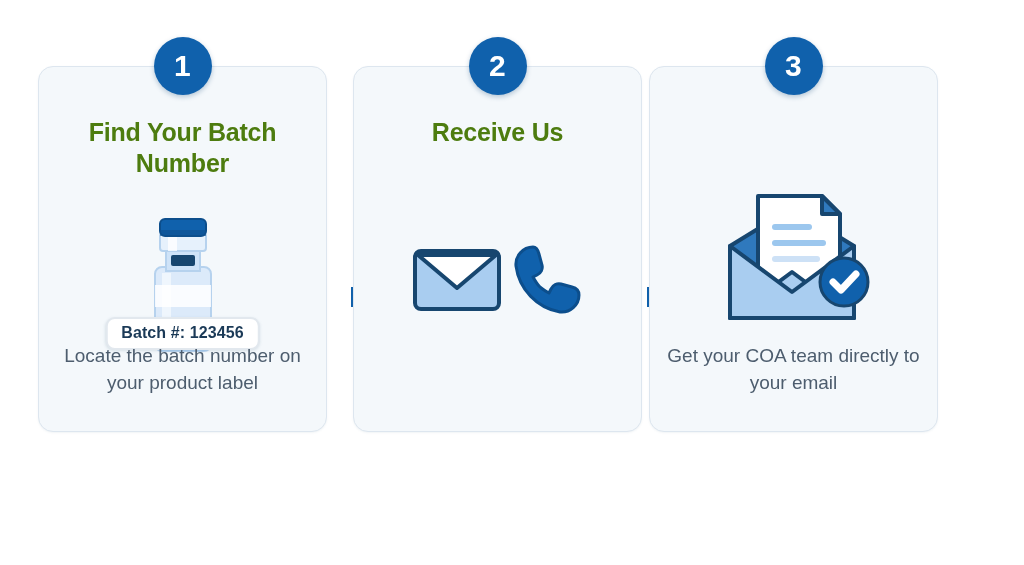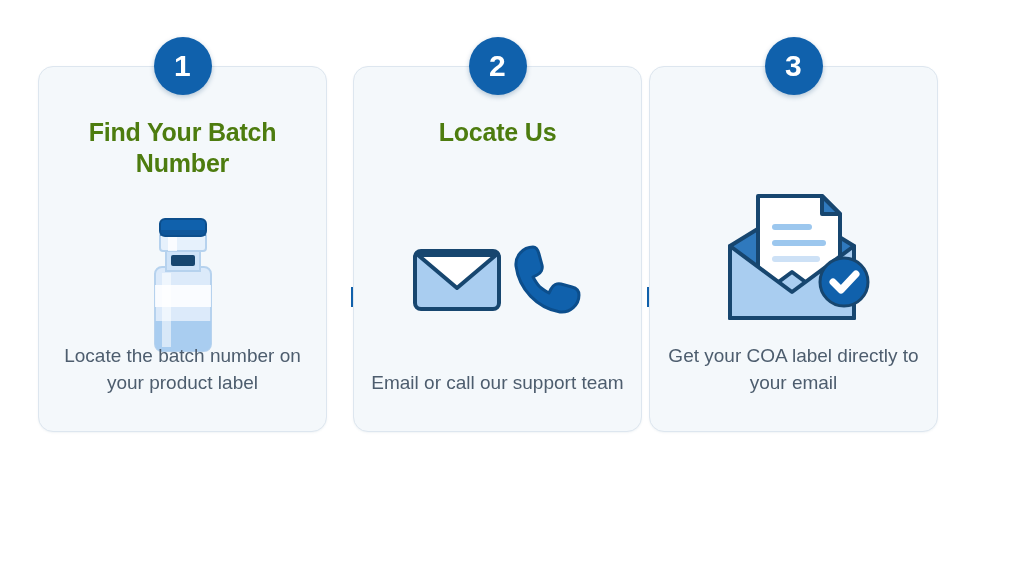--- a/index.html
+++ b/index.html
@@ -181,52 +181,54 @@
           <rect x="36" y="40" width="24" height="11" rx="2" fill="#17466f"></rect>
 
           <rect x="25" y="18" width="46" height="18" rx="3" fill="#e6f1fc" stroke="#b6d2ee" stroke-width="2"></rect>
           <rect x="33" y="18" width="9" height="18" fill="#ffffff" opacity="0.8"></rect>
 
           <rect x="25" y="4" width="46" height="17" rx="5" fill="#1061ac" stroke="#0c4e8c" stroke-width="2"></rect>
           <rect x="25" y="15" width="46" height="6" fill="#0c4e8c" opacity="0.55"></rect>
         </svg>
       </div>
 
+      <div class="batch-pill">
+        <span>Batch #: 123456</span>
+      </div>
 
       <div class="step-caption">Locate the batch number on your product label</div>
     </div>
 
     <div class="flow-arrow a1">
       <svg width="56" height="52" viewBox="0 0 56 52">
         <path d="M2 16 H30 V2 L54 26 L30 50 V36 H2 Z" fill="#1061ac"></path>
       </svg>
     </div>
 
     <div class="step-card c2">
 
       <div class="step-badge">
         <span>2</span>
       </div>
 
-      <div class="step-title">Locate Us</div>
+      <div class="step-title">Receive Us</div>
 
       <div class="step-art art2">
         <div class="contact-icons">
           <svg width="92" height="72" viewBox="0 0 92 72">
             <rect x="4" y="8" width="84" height="58" rx="6" fill="#a9cdf0" stroke="#17466f" stroke-width="4"></rect>
             <path d="M7 12 L46 45 L85 12 Z" fill="#ffffff" stroke="#17466f" stroke-width="4" stroke-linejoin="round"></path>
           </svg>
 
           <svg width="74" height="76" viewBox="0 0 74 76">
             <path d="M22 6 C12 6 4 15 5 25 C8 48 26 67 49 71 C59 72 68 64 68 54 C68 50 65 47 61 46 L50 43 C46 42 42 44 40 48 L38 52 C29 47 27 45 22 36 L26 34 C30 32 32 28 31 24 L28 13 C27 9 25 6 22 6 Z" fill="#1061ac" stroke="#0c4e8c" stroke-width="3" stroke-linejoin="round"></path>
           </svg>
         </div>
       </div>
 
-      <div class="step-caption">Email or call our support team</div>
     </div>
 
     <div class="flow-arrow a2">
       <svg width="56" height="52" viewBox="0 0 56 52">
         <path d="M2 16 H30 V2 L54 26 L30 50 V36 H2 Z" fill="#1061ac"></path>
       </svg>
     </div>
 
     <div class="step-card c3">
 
@@ -247,17 +249,17 @@
           <rect x="58" y="74" width="48" height="6" rx="3" fill="#cde1f6"></rect>
 
           <path d="M16 136 L78 90 L140 136 Z" fill="#a9cdf0" stroke="#17466f" stroke-width="4" stroke-linejoin="round"></path>
           <path d="M16 64 L78 110 L140 64 V136 H16 Z" fill="#a9cdf0" stroke="#17466f" stroke-width="4" stroke-linejoin="round"></path>
 
           <circle cx="130" cy="100" r="24" fill="#1061ac" stroke="#17466f" stroke-width="3"></circle>
           <path d="M119 100 L127 108 L142 92" fill="none" stroke="#ffffff" stroke-width="7" stroke-linecap="round" stroke-linejoin="round"></path>
         </svg>
       </div>
 
-      <div class="step-caption">Get your COA label directly to your email</div>
+      <div class="step-caption">Get your COA team directly to your email</div>
     </div>
 
   </div>
 </div>
 
 </body></html>

